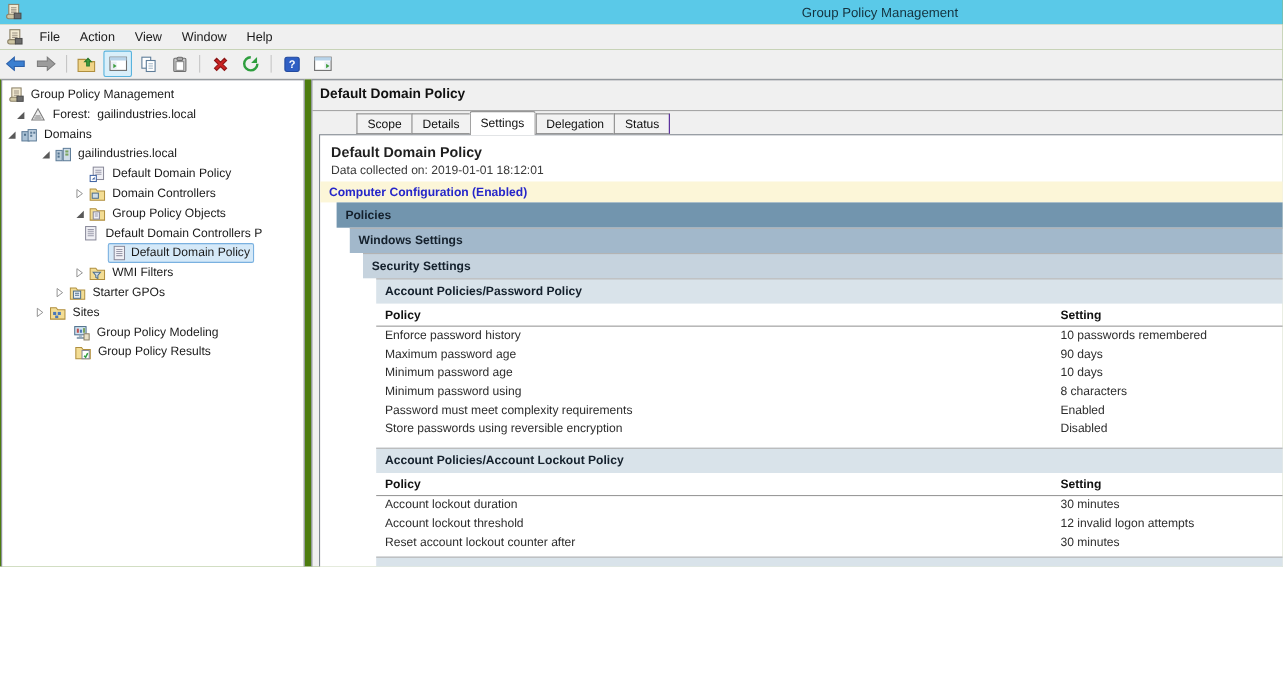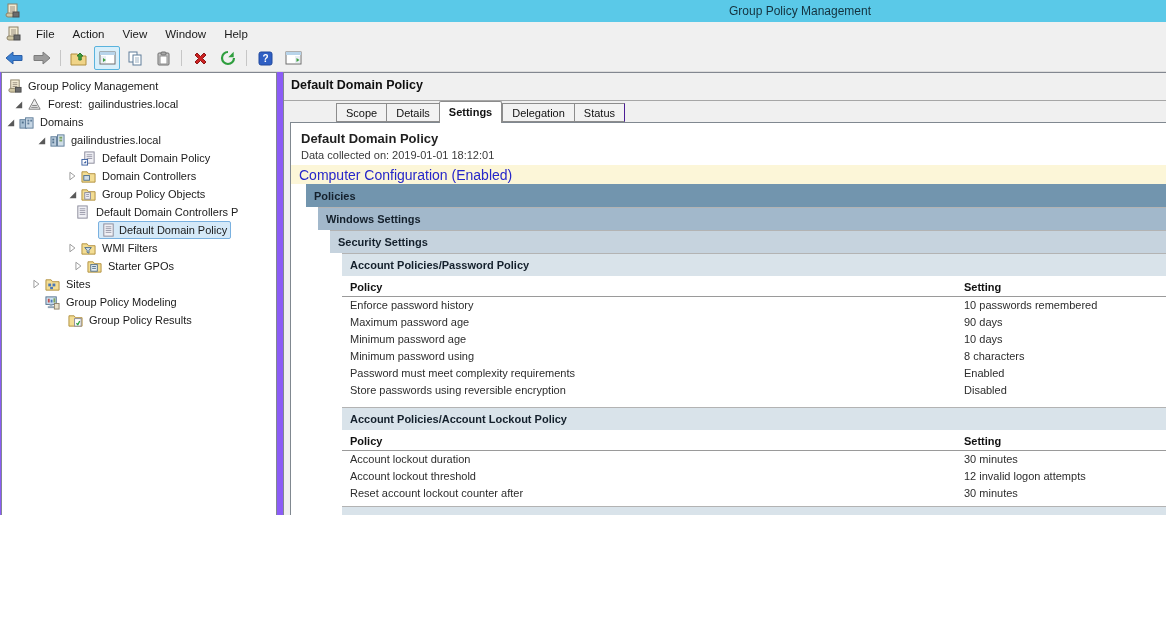--- a/index.html
+++ b/index.html
@@ -1,17 +1,17 @@
 <!DOCTYPE html>
 <html><head>
 <meta charset="utf-8">
 <style>
   html,body{margin:0;padding:0;background:#ffffff;width:1166px;height:630px;overflow:hidden;
     font-family:"Liberation Sans","DejaVu Sans",sans-serif;-webkit-font-smoothing:antialiased;}
-  .window{position:absolute;left:0;top:0;width:1166px;height:515px;background:#8b5cf6;overflow:hidden;}
+  .window{position:absolute;left:0;top:0;width:1166px;height:515px;background:#4d7c0f;overflow:hidden;}
   
   .titlebar{position:absolute;left:0;top:0;width:1600px;height:22px;background:#5ac9e8;display:flex;align-items:center;}
   .titlebar .ticon{margin-left:4px;width:16px;height:16px;}
   .titlebar .ttext{position:absolute;left:0;width:1600px;text-align:center;font-size:12px;color:#14323e;}
   
   .menubar{position:absolute;left:0;top:22px;width:1600px;height:23px;background:#f0f0f0;display:flex;align-items:center;font-size:11.5px;color:#1a1a1a;}
   .menubar .micon{width:16px;height:16px;margin:0 6px 0 5px;}
   .mitem{padding:3px 9px;cursor:default;}
   
   .toolbar{position:absolute;left:0;top:45px;width:1600px;height:26px;background:#f0f0f0;border-bottom:1px solid #dcdcdc;display:flex;align-items:center;}
@@ -24,30 +24,30 @@
   .trow{height:18px;display:flex;align-items:center;font-size:11px;color:#1a1a1a;white-space:pre;cursor:default;}
   .exp{width:16px;height:16px;flex:0 0 16px;display:flex;align-items:center;justify-content:center;}
   .ticn{width:16px;height:16px;flex:0 0 16px;display:flex;align-items:center;justify-content:center;margin-right:2px;}
   .tlabel{padding:1px 3px;border:1px solid transparent;}
   .selwrap{display:flex;align-items:center;background:#d5e9f8;border:1px solid #7ab1e0;border-radius:2px;padding:0 3px 0 1px;}
   .selwrap .ticn{margin-right:3px;}
   
   .rightpane{position:absolute;left:283px;top:72px;width:1317px;height:460px;background:#f0f0f0;border:1px solid #828790;box-sizing:border-box;}
   .panetitle{position:absolute;left:7px;top:5px;font-size:12.5px;font-weight:bold;color:#101010;}
   .panerule{position:absolute;left:0;right:0;top:27px;border-top:1px solid #a6a6a6;}
-  .tabs{position:absolute;left:18px;top:27px;height:22px;display:flex;align-items:flex-end;z-index:3;padding-left:34px;}
+  .tabs{position:absolute;left:6px;top:27px;height:22px;display:flex;align-items:flex-end;z-index:3;padding-left:34px;}
   .tab{height:19px;line-height:18px;padding:0 9px;font-size:11px;color:#111;background:#f2f2f2;border:1px solid #8c8c8c;border-right:none;box-sizing:border-box;}
   .tab:last-child{border-right:1px solid #4c1d95;}
-  .tab.activetab{height:22px;line-height:20px;background:#ffffff;border:1px solid #8c8c8c;border-bottom:none;position:relative;z-index:4;margin-bottom:-1px;border-radius:2px 2px 0 0;font-weight:bold;}
+  .tab.activetab{height:22px;line-height:20px;background:#ffffff;border:1px solid #8c8c8c;border-bottom:none;position:relative;z-index:4;margin-bottom:-1px;border-radius:2px 2px 0 0;}
   
   .report{position:absolute;left:6px;top:49px;width:1304px;height:620px;background:#ffffff;border:1px solid #808890;box-sizing:border-box;overflow:hidden;z-index:2;}
   .rtitle{margin:8px 0 0 10px;font-size:13px;font-weight:bold;color:#1f1f1f;}
   .rcollected{margin:3px 0 0 10px;font-size:11px;color:#3a3a3a;line-height:13px;}
   .yellowband{margin-top:3px;height:19px;background:#fcf6d8;display:flex;align-items:center;padding-left:8px;}
-  .cfglink{font-size:14px;font-weight:normal;color:#2626c9;cursor:pointer;}
+  .cfglink{font-size:11px;font-weight:bold;color:#2626c9;cursor:pointer;}
   .band{height:23px;display:flex;align-items:center;padding-left:8px;font-size:11px;font-weight:bold;color:#14202c;border-top:1px solid #b3b3b3;box-sizing:border-box;}
   .band.b1{margin-left:15px;background:#7295ae;border-top:none;}
   .band.b2{margin-left:27px;background:#a2b8cb;}
   .band.b3{margin-left:39px;background:#c6d3de;}
   .band.b4{margin-left:51px;background:#d9e3ea;}
   .ptable{margin-left:51px;font-size:11px;color:#2d2d2d;}
   .prow{position:relative;height:17px;line-height:17px;}
   .prow.phead{font-weight:bold;color:#111;border-bottom:1px solid #9a9a9a;height:20px;line-height:22px;}
   .pcol{padding-left:8px;margin-top:48px;}
   .scol{position:absolute;left:622px;top:0;}
@@ -282,21 +282,21 @@
       <span class="exp"><svg width="10" height="10" viewBox="0 0 12 12">
             <path d="M3.5 1.5 L9.5 6 L3.5 10.5 Z" fill="#ffffff" stroke="#8a8a8a"></path>
           </svg></span>
       <span class="ticn"><svg width="15" height="15" viewBox="0 0 16 16">
             <path d="M1 4 L1 14 H15 V5 H8 L6.5 3 H1 Z" fill="#f3dd94" stroke="#b08f3e"></path>
             <path d="M4 7 H11 L8.5 10 L8.5 13 L6.5 12 L6.5 10 Z" fill="#cfdde8" stroke="#50708c"></path>
           </svg></span>
       <span class="tlabel">WMI Filters</span>
     </div>
 
-    <div class="trow" style="padding-left:68px">
+    <div class="trow" style="padding-left:44px">
       <span class="exp"><svg width="10" height="10" viewBox="0 0 12 12">
             <path d="M3.5 1.5 L9.5 6 L3.5 10.5 Z" fill="#ffffff" stroke="#8a8a8a"></path>
           </svg></span>
       <span class="ticn"><svg width="15" height="15" viewBox="0 0 16 16">
             <path d="M1 4 L1 14 H15 V5 H8 L6.5 3 H1 Z" fill="#f3dd94" stroke="#b08f3e"></path>
             <rect x="4" y="6" width="7" height="7" fill="#e9f0f6" stroke="#50708c"></rect>
             <line x1="5.5" y1="8" x2="9.5" y2="8" stroke="#50708c"></line>
             <line x1="5.5" y1="10" x2="9.5" y2="10" stroke="#50708c"></line>
           </svg></span>
       <span class="tlabel">Starter GPOs</span>
@@ -308,21 +308,21 @@
           </svg></span>
       <span class="ticn"><svg width="15" height="15" viewBox="0 0 16 16">
             <path d="M1 4 L1 14 H15 V5 H8 L6.5 3 H1 Z" fill="#f3dd94" stroke="#b08f3e"></path>
             <rect x="3.5" y="7" width="3" height="3" fill="#4a78b8"></rect>
             <rect x="8" y="7" width="3" height="3" fill="#4a78b8"></rect>
             <rect x="5.5" y="10.5" width="3" height="2.5" fill="#4a78b8"></rect>
           </svg></span>
       <span class="tlabel">Sites</span>
     </div>
 
-    <div class="trow" style="padding-left:42px">
+    <div class="trow" style="padding-left:64px">
       <span class="ticn"><svg width="15" height="15" viewBox="0 0 16 16">
             <rect x="1" y="2" width="11" height="8" fill="#cfe3f2" stroke="#51708c"></rect>
             <rect x="3" y="4" width="2" height="4" fill="#c0504d"></rect>
             <rect x="6" y="5" width="2" height="3" fill="#4a78b8"></rect>
             <rect x="9" y="3.5" width="2" height="4.5" fill="#7ba45f"></rect>
             <rect x="5" y="10" width="3" height="2" fill="#9fb3c4"></rect>
             <rect x="3" y="12" width="7" height="2" fill="#8fa3b4"></rect>
             <rect x="10" y="9" width="5" height="6" fill="#e8e0c8" stroke="#8c8268"></rect>
           </svg></span>
       <span class="tlabel">Group Policy Modeling</span>

